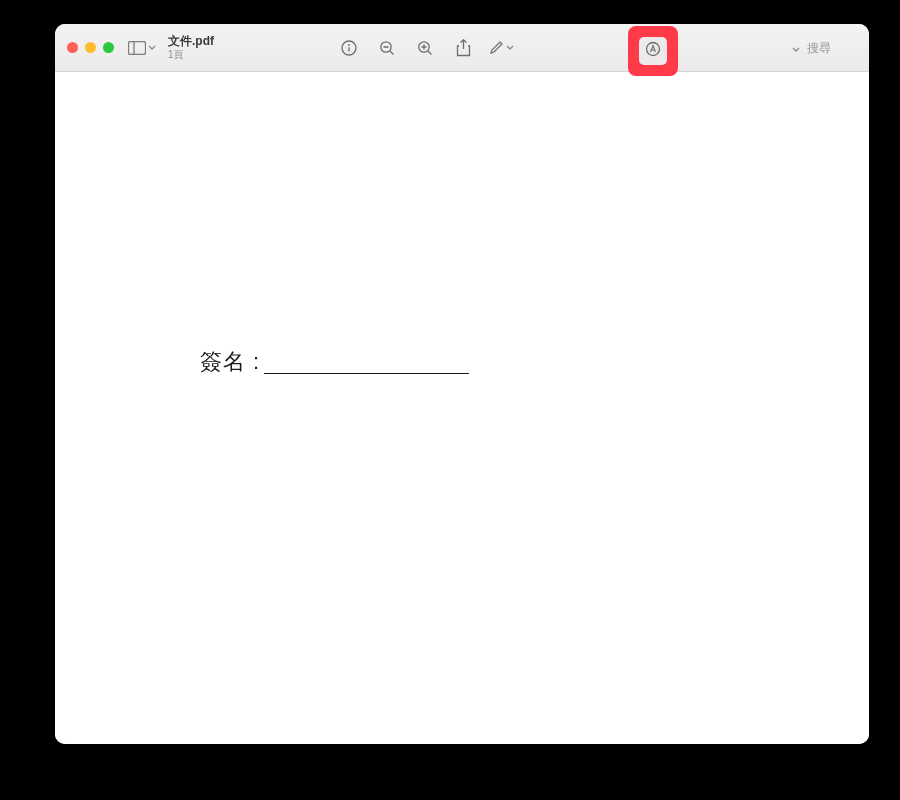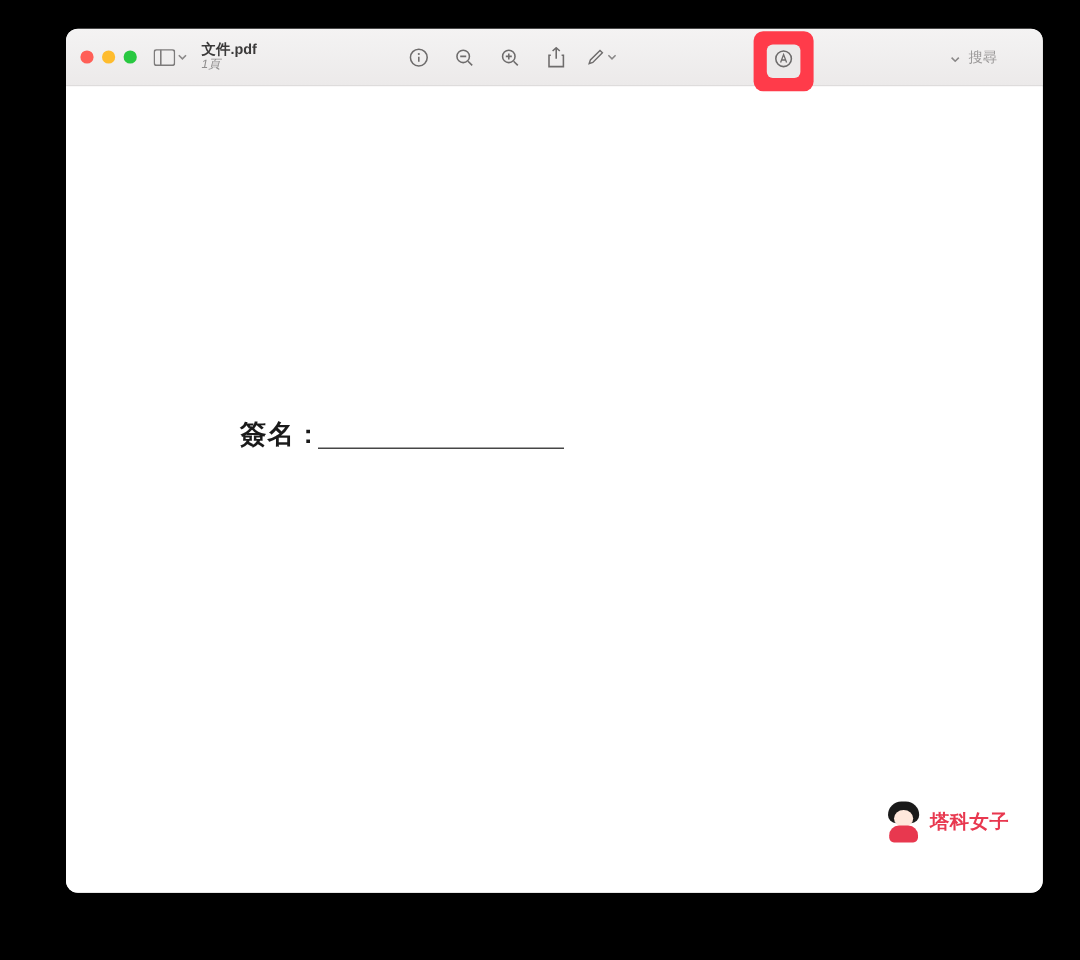--- a/index.html
+++ b/index.html
@@ -64,21 +64,20 @@
       line-height: 1.15;
     }
     .title-main {
       font-size: 12px;
       font-weight: 600;
       color: #3b3a3a;
     }
     .title-sub {
       font-size: 10px;
       color: #8f8d8d;
-      font-style: italic;
     }
     .toolbar-center {
       position: absolute;
       left: 50%;
       transform: translateX(-50%);
       display: flex;
       align-items: center;
       gap: 14px;
     }
     .tb-icon {
@@ -144,21 +143,21 @@
       position: relative;
     }
     .signature-line {
       position: absolute;
       left: 145px;
       top: 275px;
       display: flex;
       align-items: flex-end;
       font-size: 22px;
       color: #1a1a1a;
-      font-weight: 700;
+      font-weight: 400;
     }
     .signature-label {
       letter-spacing: 1px;
     }
     .signature-underline {
       display: inline-block;
       width: 205px;
       border-bottom: 1.5px solid #1a1a1a;
       margin-left: 4px;
       margin-bottom: 3px;
@@ -312,22 +311,14 @@
       </span>
     </div>
   </div>
 
   <div class="content-area">
     <div class="signature-line">
       <span class="signature-label">簽名 :</span>
       <span class="signature-underline"></span>
     </div>
 
-    <div class="watermark">
-      <div class="wm-avatar">
-        <div class="wm-hair"></div>
-        <div class="wm-face"></div>
-        <div class="wm-body"></div>
-      </div>
-      <div class="wm-text">塔科女子</div>
-    </div>
   </div>
 </div>
 
 </body></html>

